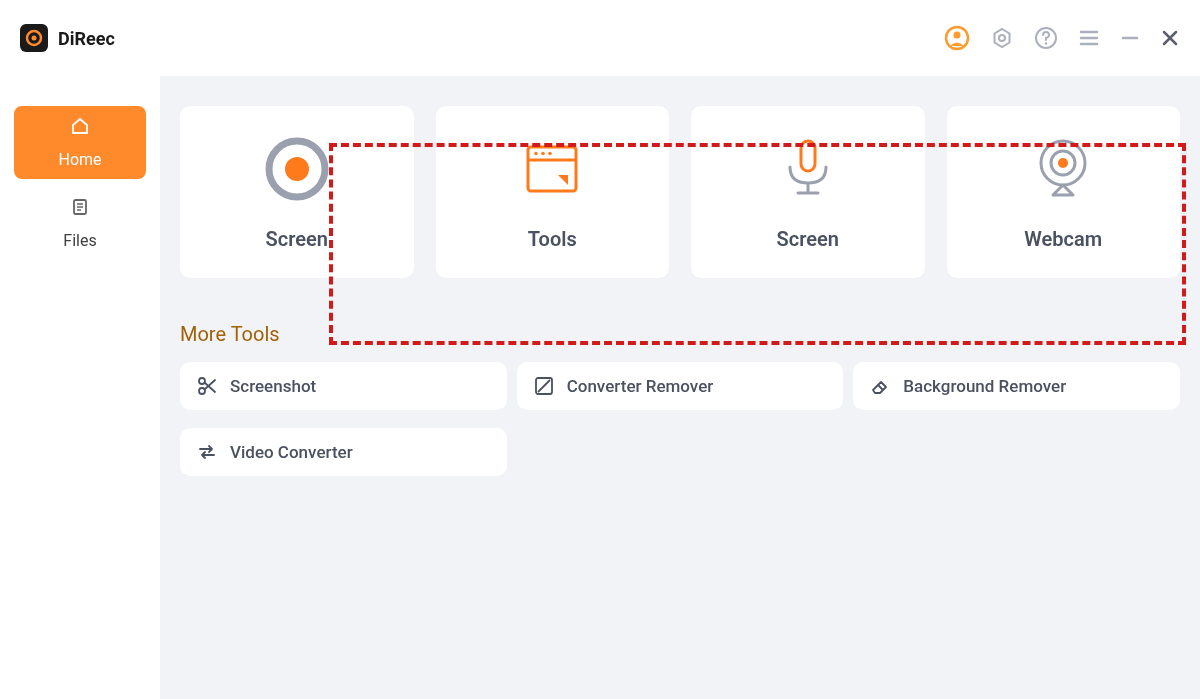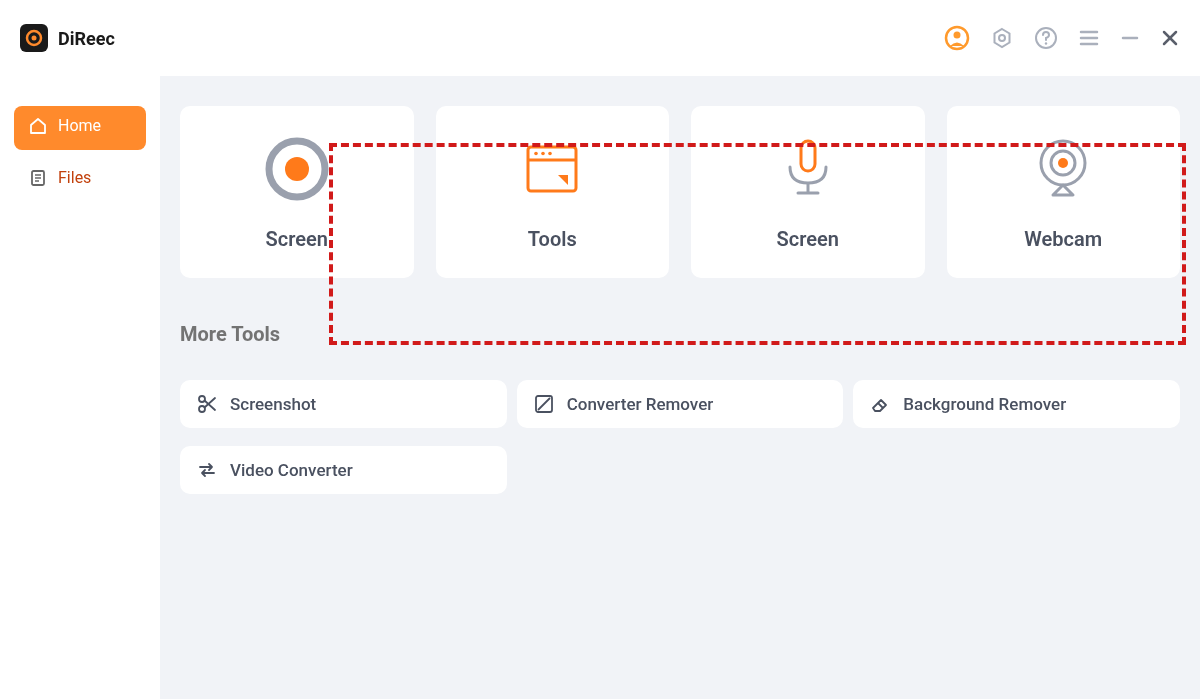--- a/index.html
+++ b/index.html
@@ -52,33 +52,35 @@
       display: flex;
       height: calc(100% - 60px);
     }
     .sidebar {
       width: 160px;
       background: #fff;
       padding: 30px 14px;
     }
     .sidebar-item {
       display: flex;
+      align-items: center;
       gap: 10px;
       padding: 10px 14px;
       border-radius: 8px;
       font-size: 16px;
       cursor: pointer;
       margin-bottom: 8px;
+      flex-direction: column;
     }
     .sidebar-item.active {
       background: #ff8a2c;
       color: #fff;
     }
     .sidebar-item:not(.active) {
-      color: #c2410c;
+      color: #404040;
     }
     .main {
       flex: 1;
       background: #f1f3f7;
       padding: 0 16px 30px 16px;
       position: relative;
     }
     .highlight-box {
       position: absolute;
       top: 67px;
@@ -113,24 +115,24 @@
       align-items: center;
       justify-content: center;
     }
     .rec-label {
       font-size: 20px;
       font-weight: 600;
       color: #4a5160;
     }
     .section-title {
       font-size: 20px;
-      font-weight: 700;
-      color: #737373;
+      font-weight: 400;
+      color: #a16207;
       margin-top: 44px;
-      margin-bottom: 34px;
+      margin-bottom: 16px;
       padding-left: 4px;
     }
     .tools-grid {
       display: grid;
       grid-template-columns: repeat(3, 1fr);
       gap: 10px;
       padding: 0 4px;
     }
     .tool-card {
       background: #fff;

